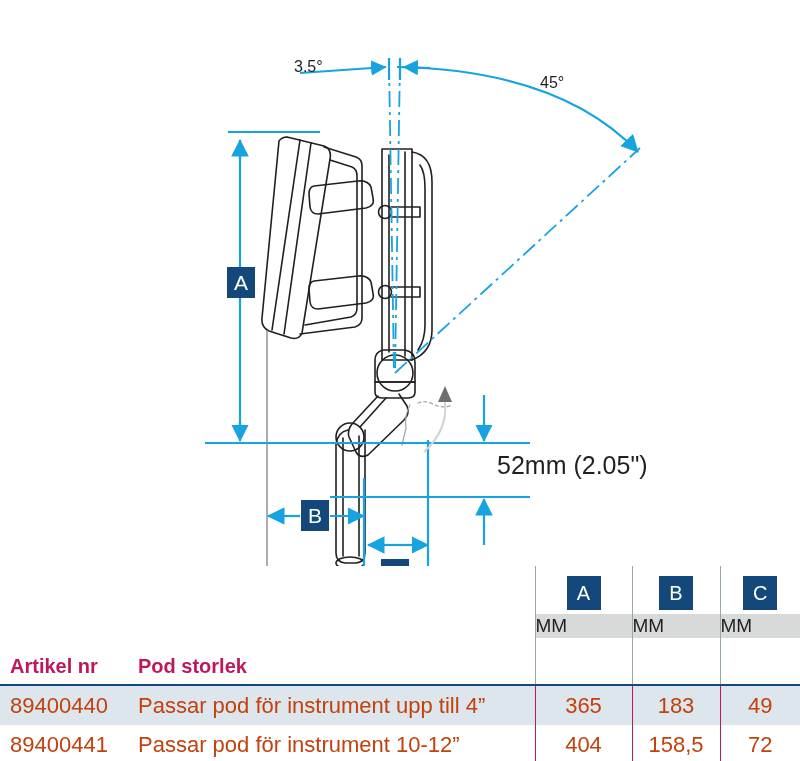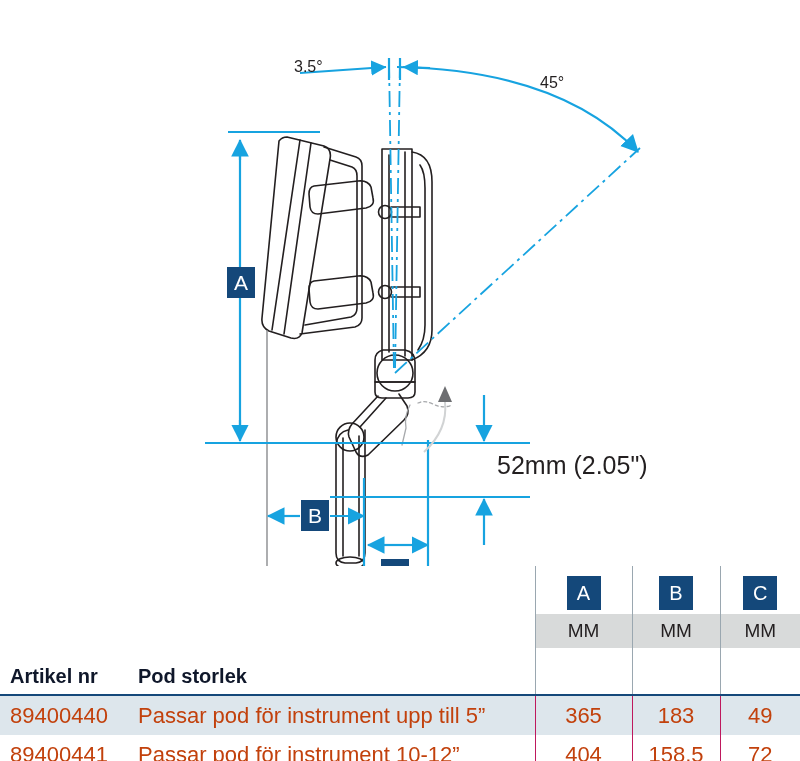--- a/index.html
+++ b/index.html
@@ -47,40 +47,39 @@
 
   tr.badge-row td{height:48px;padding:0;border:none;background:#ffffff;vertical-align:bottom;}
   tr.badge-row td.sep{border-left:1px solid #9aa7b0;}
   .hdr-badge{
     width:34px;height:34px;margin:0 auto 4px auto;
     background:#14487a;color:#fff;
     display:flex;align-items:center;justify-content:center;
     font-size:20px;line-height:1;
   }
   tr.unit-row td{
-    height:34px;
+    height:24px;
     background:#d8dada;
-    text-align:center;
     font-size:19px;
     color:#231f20;
     border:none;
     padding:0;
   }
   tr.unit-row td.blank{background:#ffffff;}
   tr.unit-row td.sep{border-left:1px solid #9aa7b0;}
 
   tr.title-row td{
     border:none;padding:0;
     vertical-align:bottom;
     height:46px;
     background:#ffffff;
   }
   tr.title-row td.sep{border-left:1px solid #9aa7b0;}
   .col-title{
-    color:#0f172a;
+    color:#be185d;
     font-size:20px;
     font-weight:bold;
     padding-bottom:6px;
   }
   .t-art{padding-left:10px;}
   .t-pod{padding-left:6px;}
 
   tbody tr td{
     height:37px;
     font-size:22px;
@@ -258,21 +257,21 @@
           <div class="col-title t-pod">Pod storlek</div>
         </td>
         <td class="sep"></td>
         <td class="sep"></td>
         <td class="sep"></td>
       </tr>
     </thead>
     <tbody>
       <tr class="odd">
         <td class="art rule-top">89400440</td>
-        <td class="pod rule-top">Passar pod för instrument upp till 5”</td>
+        <td class="pod rule-top">Passar pod för instrument upp till 4”</td>
         <td class="num sep rule-top">365</td>
         <td class="num sep rule-top">183</td>
         <td class="num sep rule-top">49</td>
       </tr>
       <tr class="even">
         <td class="art">89400441</td>
         <td class="pod">Passar pod för instrument 10-12”</td>
         <td class="num sep">404</td>
         <td class="num sep">158,5</td>
         <td class="num sep">72</td>

